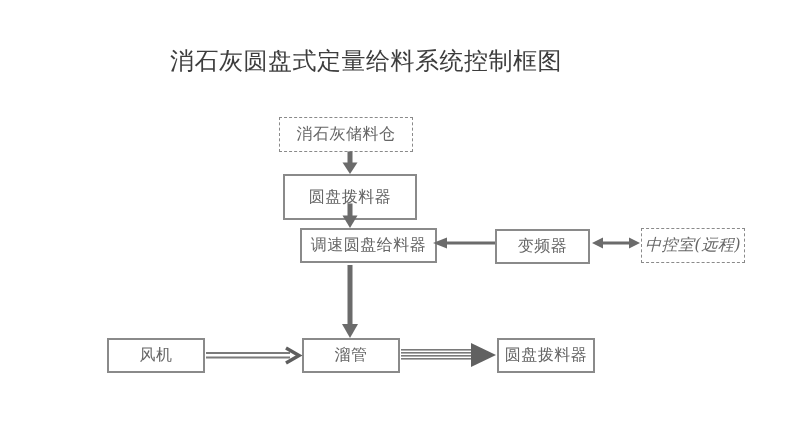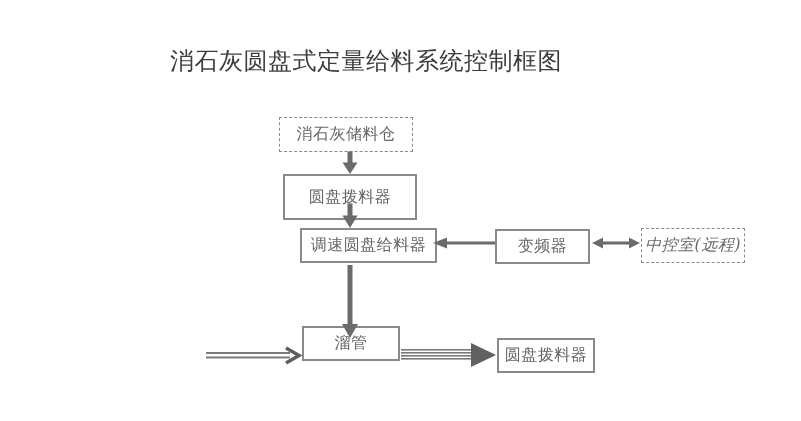--- a/index.html
+++ b/index.html
@@ -35,21 +35,21 @@
   }
   .node.solid { border: 2px solid #8a8a8a; }
   .node.dashed { border: 1.5px dashed #8a8a8a; }
 
   #silo     { left: 279px; top: 117px; width: 134px; height: 35px; align-items: center; }
   #picker   { left: 283px; top: 174px; width: 134px; height: 46px; }
   #feeder   { left: 272px; top: 228px; width: 137px; height: 35px; margin-left: 28px; }
   #inverter { left: 495px; top: 229px; width: 95px;  height: 35px; font-family: Liberation Serif, serif; }
   #control  { left: 641px; top: 228px; width: 104px; height: 35px; font-style: italic; }
   #fan      { left: 107px; top: 338px; width: 98px;  height: 35px; }
-  #chute    { left: 302px; top: 326px; width: 98px;  height: 35px; }
+  #chute    { left: 302px; top: 338px; width: 98px;  height: 35px; }
   #nozzle   { left: 497px; top: 338px; width: 98px;  height: 35px; }
 
   svg.arrows {
     position: absolute;
     left: 0; top: 0;
     width: 801px; height: 421px;
     pointer-events: none;
   }
 </style>
 </head>
@@ -72,20 +72,23 @@
   </div>
 
   <div class="node solid" id="inverter">
     <span>变频器</span>
   </div>
 
   <div class="node dashed" id="control">
     <span>中控室(远程)</span>
   </div>
 
+  <div class="node solid" id="fan">
+    <span>风机</span>
+  </div>
 
   <div class="node solid" id="chute">
     <span>溜管</span>
   </div>
 
   <div class="node solid" id="nozzle">
     <span>圆盘拨料器</span>
   </div>
 
   <svg class="arrows" viewBox="0 0 801 421" xmlns="http://www.w3.org/2000/svg">

